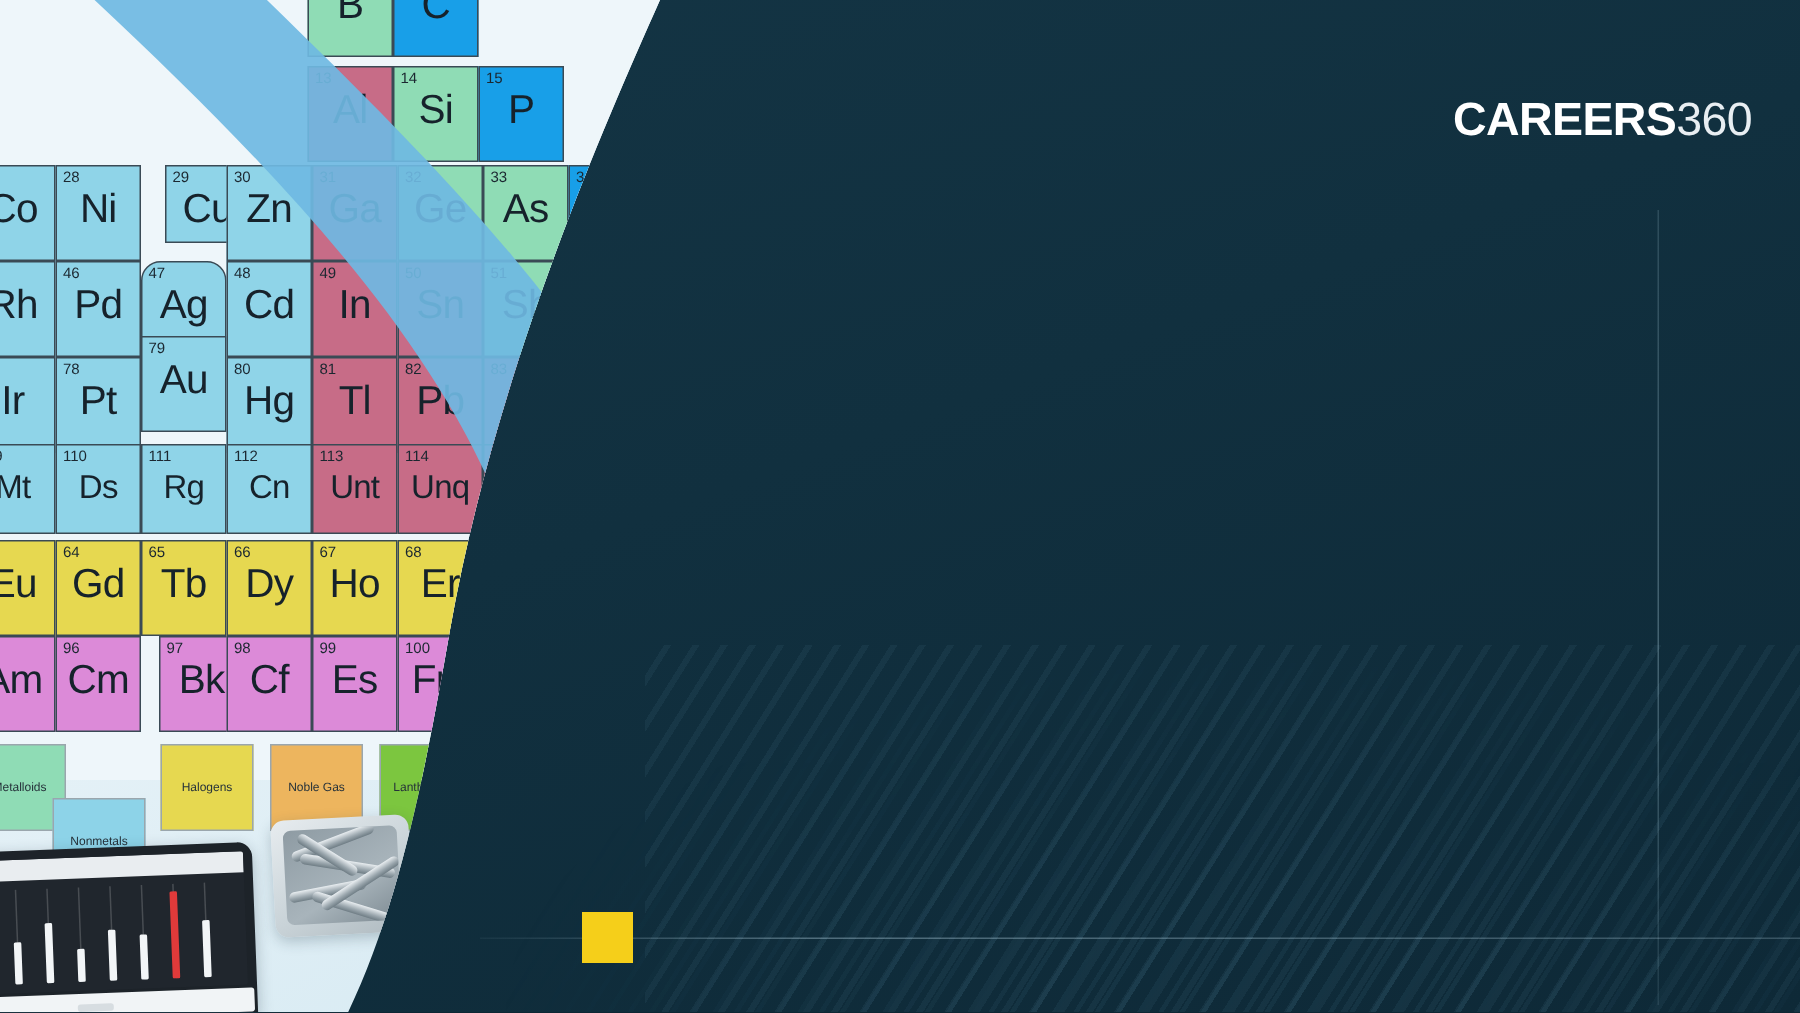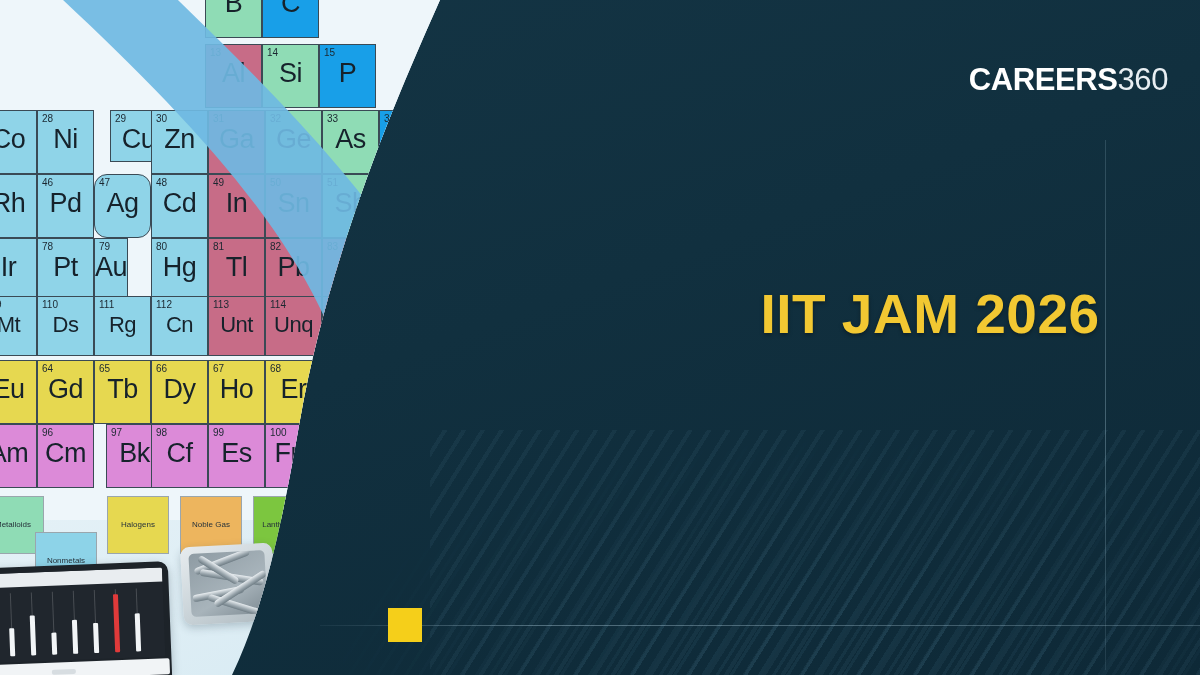--- a/index.html
+++ b/index.html
@@ -366,21 +366,21 @@
           <span class="num">52</span>
           <span class="sym">Tb</span>
         </div>
         <div class="cell c-metal" style="left: -20px; top: 238px; width: 57px; height: 64px;">
           <span class="sym">Ir</span>
         </div>
         <div class="cell c-metal" style="left: 37px; top: 238px; width: 57px; height: 64px;">
           <span class="num">78</span>
           <span class="sym">Pt</span>
         </div>
-        <div class="cell c-metal" style="left: 94px; top: 238px; width: 34px; height: 64px;">
+        <div class="cell c-metal" style="left: 94px; top: 224px; width: 57px; height: 64px;">
           <span class="num">79</span>
           <span class="sym">Au</span>
         </div>
         <div class="cell c-metal" style="left: 151px; top: 238px; width: 57px; height: 64px;">
           <span class="num">80</span>
           <span class="sym">Hg</span>
         </div>
         <div class="cell c-postmetal" style="left: 208px; top: 238px; width: 57px; height: 64px;">
           <span class="num">81</span>
           <span class="sym">Tl</span>
@@ -561,15 +561,14 @@
       <path d="M95,-80 C240,60 370,180 430,300 C480,400 470,520 380,640 L300,730 L250,690
                C345,560 372,430 330,330 C275,200 150,80 20,-40 Z" fill="#6fb8e2" opacity="0.92"></path>
     </svg>
   </div>
 
   <div class="logo">
     <span class="logo-careers">CAREERS</span>
     <span class="logo-360">360</span>
   </div>
 
-  <div class="title">IIT JAM 2026</div>
 
 </div>
 
 </body></html>

